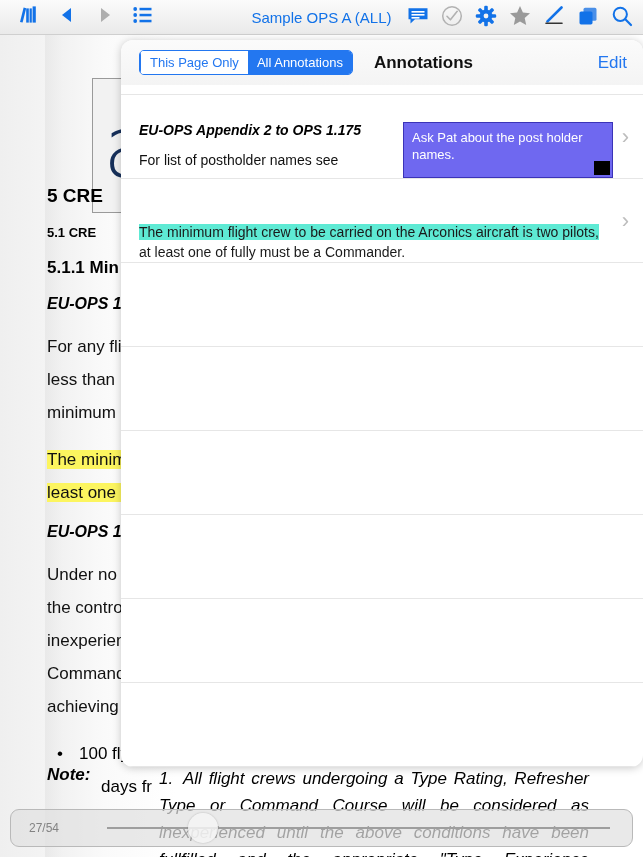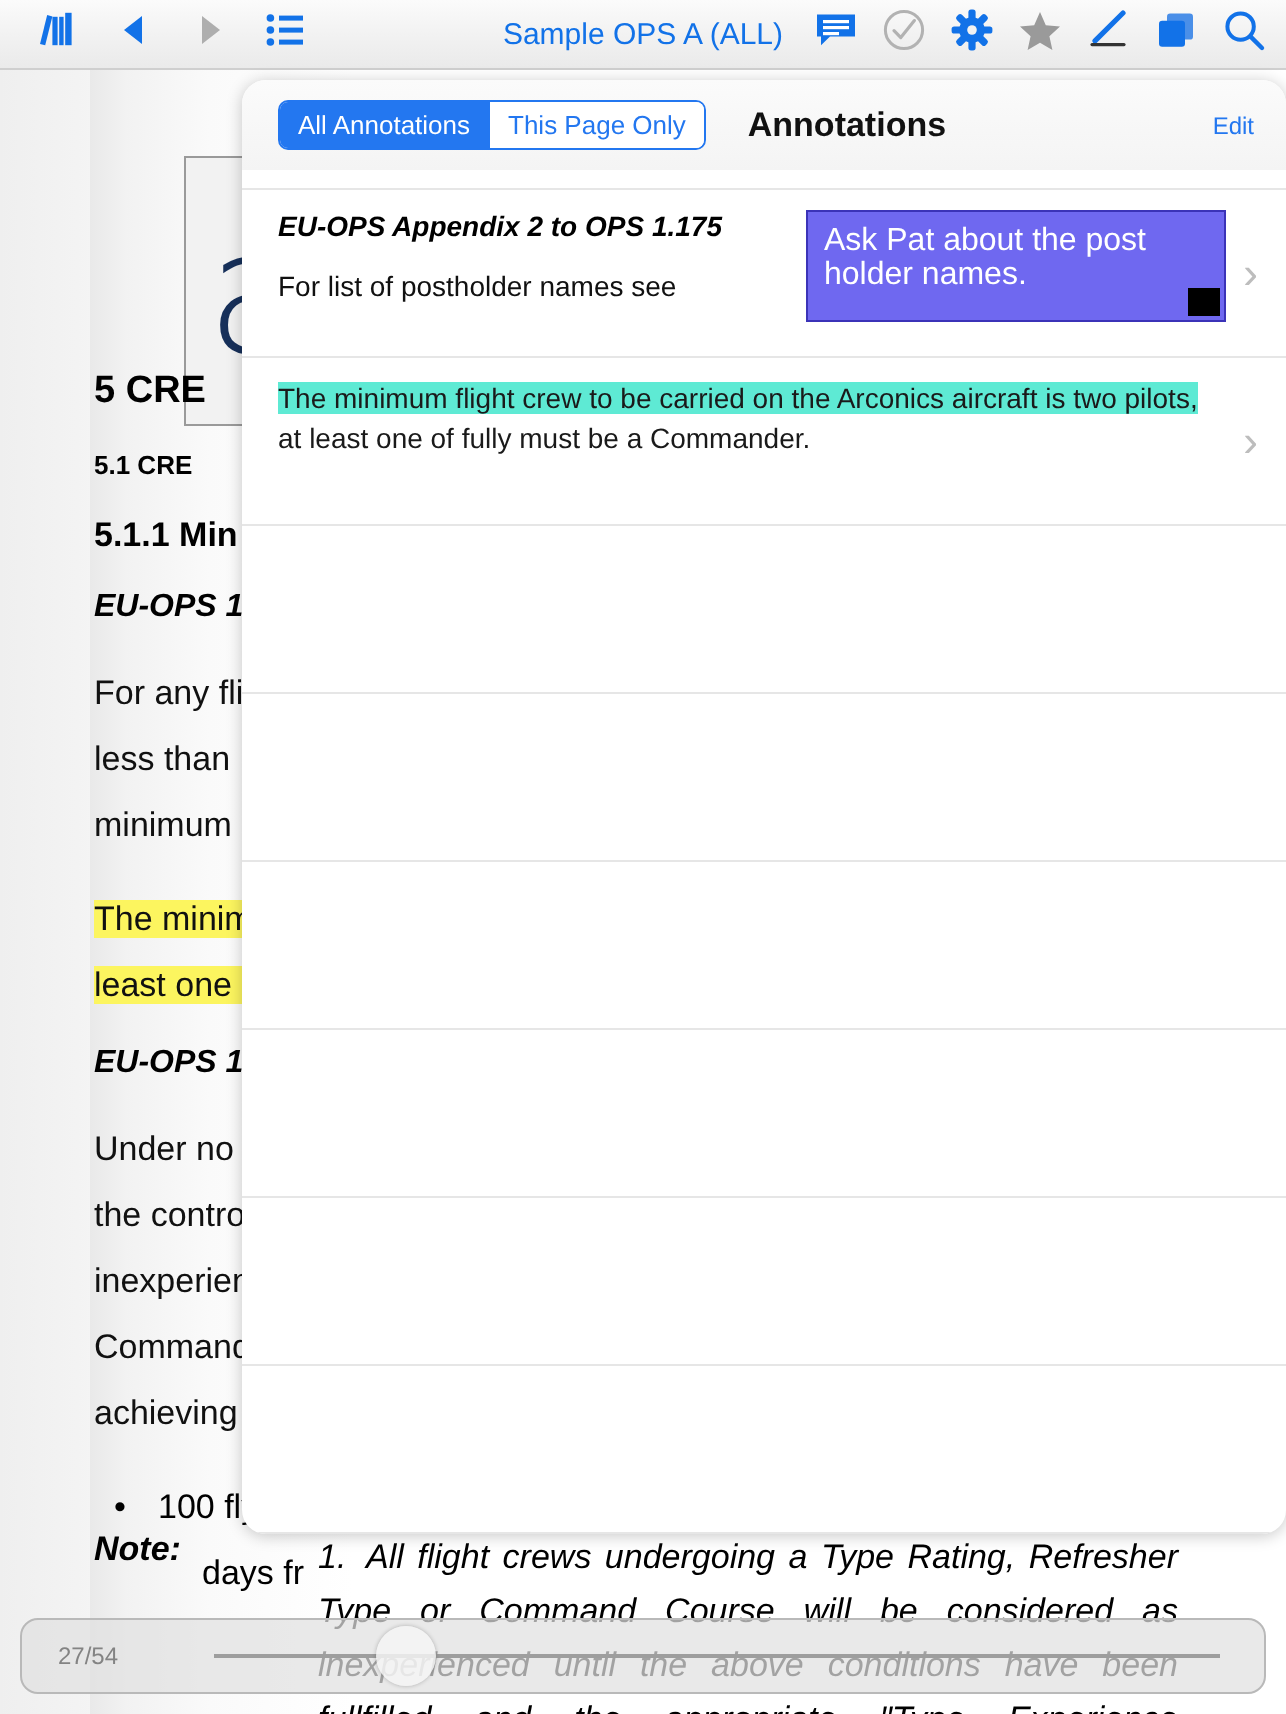--- a/index.html
+++ b/index.html
@@ -93,44 +93,44 @@
     display: flex; align-items: center; justify-content: center;
     padding: 0 9px; font-size: 13px; cursor: pointer; white-space: nowrap;
   }
   .seg-item.on { background: #2377f0; color: #fff; }
   .seg-item.off { background: #ffffff; color: #2377f0; border-left: 1px solid #2377f0; }
   .pop-title {
     margin-left: 21px; font-size: 17px; font-weight: bold; color: #111;
   }
   .pop-edit {
     position: absolute; right: 16px; top: 50%; transform: translateY(-50%);
-    font-size: 12px; color: #2377f0; cursor: pointer;
+    font-size: 17px; color: #2377f0; cursor: pointer;
   }
 
   .rows { position: relative; width: 100%; height: 682px; overflow: hidden; }
   .row {
     position: relative; width: 100%; height: 84px;
     border-bottom: 1px solid #e6e6e6;
-    display: flex; align-items: flex-start;
+    display: flex; align-items: flex-end;
   }
   .row.clipped { height: 10px; border-bottom: 1px solid #e6e6e6; overflow: hidden; }
   .chev {
     position: absolute; right: 14px; top: 50%; transform: translateY(-50%);
     color: #bdbdbd; font-size: 22px; font-weight: 300; line-height: 1;
   }
   .row-note { display: flex; width: 100%; padding: 10px 44px 0 18px; gap: 14px; }
   .note-left { width: 250px; flex: none; }
   .note-left .src { font-size: 14px; font-weight: bold; font-style: italic; color: #000; margin-bottom: 14px; }
   .note-left .sub { font-size: 14px; color: #111; }
   .sticky {
     width: 210px; height: 56px; background: #6f68f0;
     border: 1px solid #3b33b8; position: relative; flex: none;
     padding: 6px 8px;
   }
-  .sticky .txt { font-size: 16px; color: #ffffff; line-height: 17px; }
+  .sticky .txt { font-size: 13px; color: #ffffff; line-height: 17px; }
   .sticky .handle { position: absolute; right: 2px; bottom: 2px; width: 16px; height: 14px; background: #000; }
 
   .row-hl { padding: 10px 44px 0 18px; width: 100%; }
   .row-hl .hltext { font-size: 14px; line-height: 20px; color: #1a1a1a; }
   .row-hl .hltext span.mark { background: #5eead4; }
 
   
   .slider {
     position: absolute; left: 10px; bottom: 10px; width: 623px; height: 38px;
     background: rgba(225,225,225,0.72);
@@ -311,22 +311,22 @@
             <path d="M14.3 14.3 L20 20" stroke="#1272e8" stroke-width="2.2" stroke-linecap="round"></path>
           </svg>
         </span>
       </div>
     </div>
   </div>
 
   <div class="popover">
     <div class="pop-header">
       <div class="seg">
+        <div class="seg-item off">This Page Only</div>
         <div class="seg-item on">All Annotations</div>
-        <div class="seg-item off">This Page Only</div>
       </div>
       <div class="pop-title">Annotations</div>
       <div class="pop-edit">Edit</div>
     </div>
 
     <div class="rows">
 
       <div class="row clipped"></div>
 
       <div class="row">

